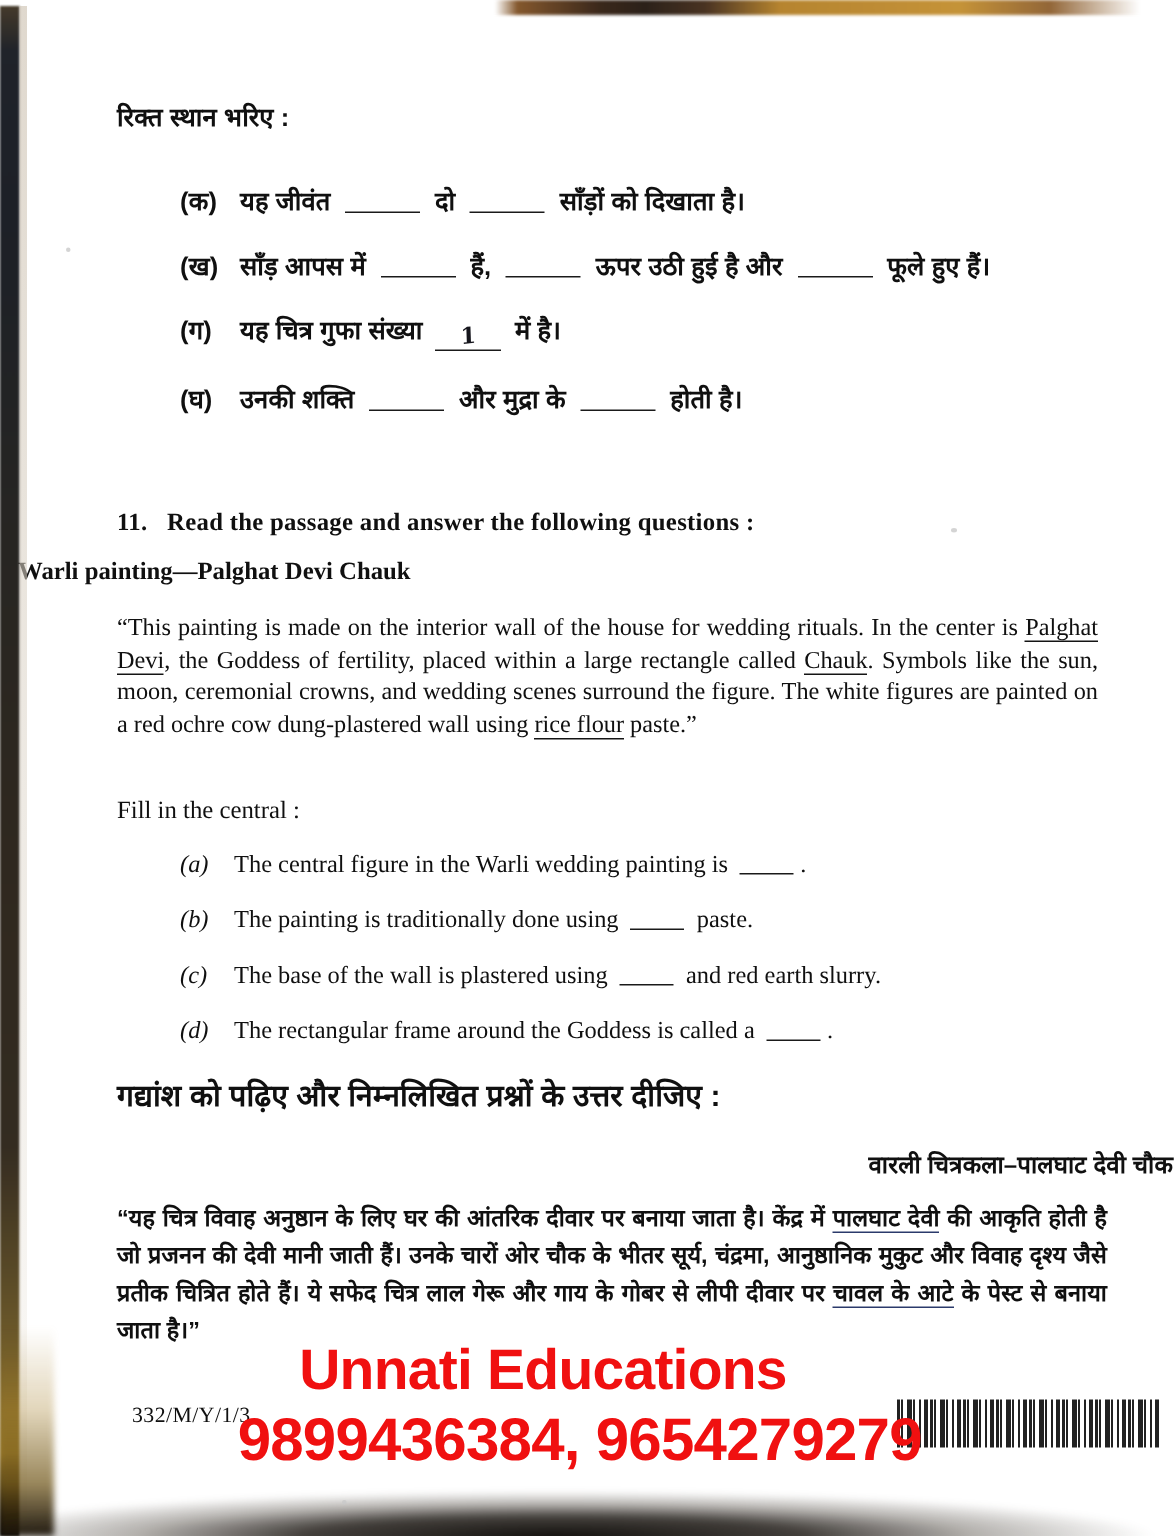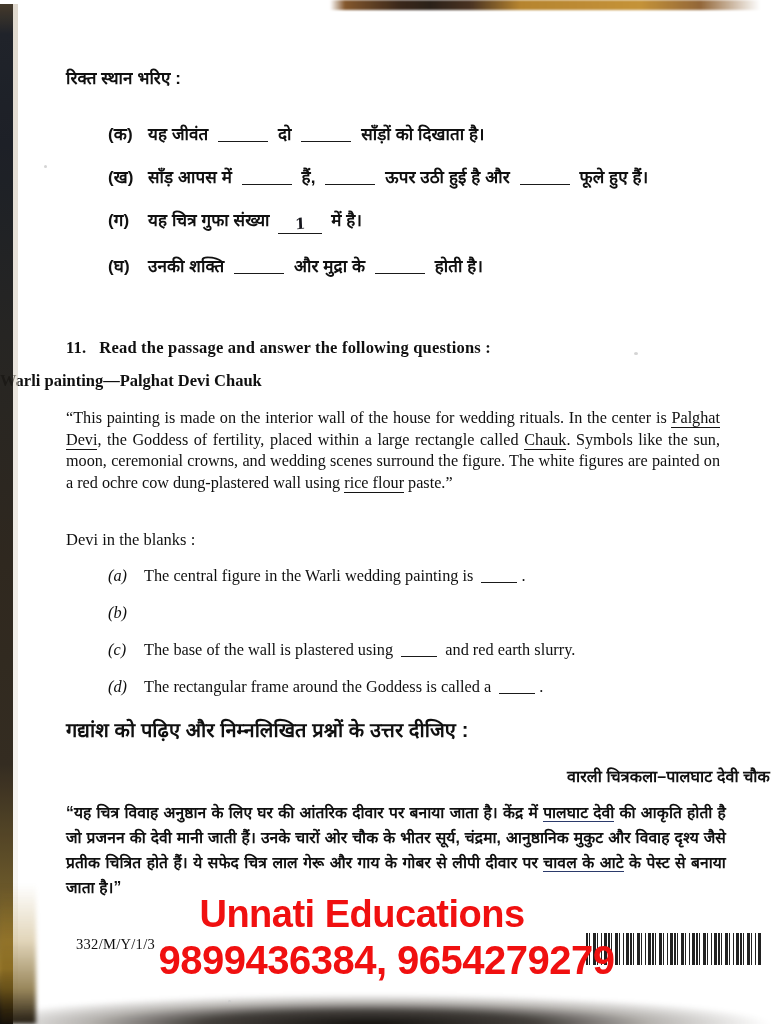--- a/index.html
+++ b/index.html
@@ -71,21 +71,21 @@
   .page-speck {
     position: absolute;
     background: #c9c9c9;
     border-radius: 50%;
     opacity: .8;
   }
 
   
   .doc {
     position: absolute;
-    top: 0; left: 0;
+    top: 0; left: 12px;
     width: 688px; height: 1024px;
   }
   .hindi {
     font-family: "Liberation Sans", "DejaVu Sans", sans-serif;
     font-weight: 600;
     letter-spacing: .1px;
   }
 
   .q-intro {
     position: absolute;
@@ -327,35 +327,40 @@
     <div class="qnum-line">
       <span class="num">11.</span><span>Read the passage and answer the following questions :</span>
     </div>
 
     <div class="sub-title-en">Warli painting—Palghat Devi Chauk</div>
 
     <div class="passage-en">
       <span>“This painting is made on the interior wall of the house for wedding rituals. In the center is </span><span class="u">Palghat Devi</span><span>, the Goddess of fertility, placed within a large rectangle called </span><span class="u">Chauk</span><span>. Symbols like the sun, moon, ceremonial crowns, and wedding scenes surround the figure. The white figures are painted on a red ochre cow dung-plastered wall using </span><span class="u">rice flour</span><span> paste.”</span>
     </div>
 
-    <div class="fill-label">Devi in the blanks :</div>
+    <div class="fill-label">Fill in the central :</div>
 
     <div class="enlist">
 
       <div class="enitem">
         <span class="enmark">(a)</span>
         <span>
           <span>The central figure in the Warli wedding painting is</span>
           <span class="blank-e"></span><span>.</span>
         </span>
 
       </div>
 
       <div class="enitem">
         <span class="enmark">(b)</span>
+        <span>
+          <span>The painting is traditionally done using</span>
+          <span class="blank-e"></span>
+          <span>paste.</span>
+        </span>
 
       </div>
 
       <div class="enitem">
         <span class="enmark">(c)</span>
         <span>
           <span>The base of the wall is plastered using</span>
           <span class="blank-e"></span>
           <span>and red earth slurry.</span>
         </span>

